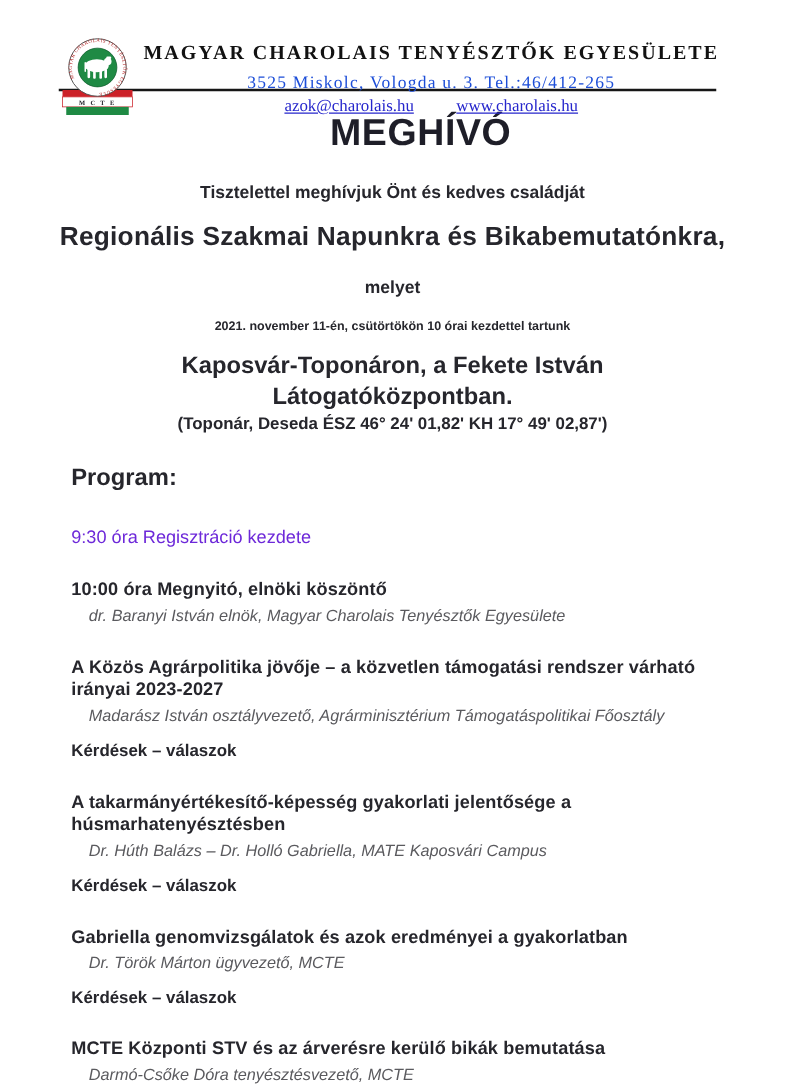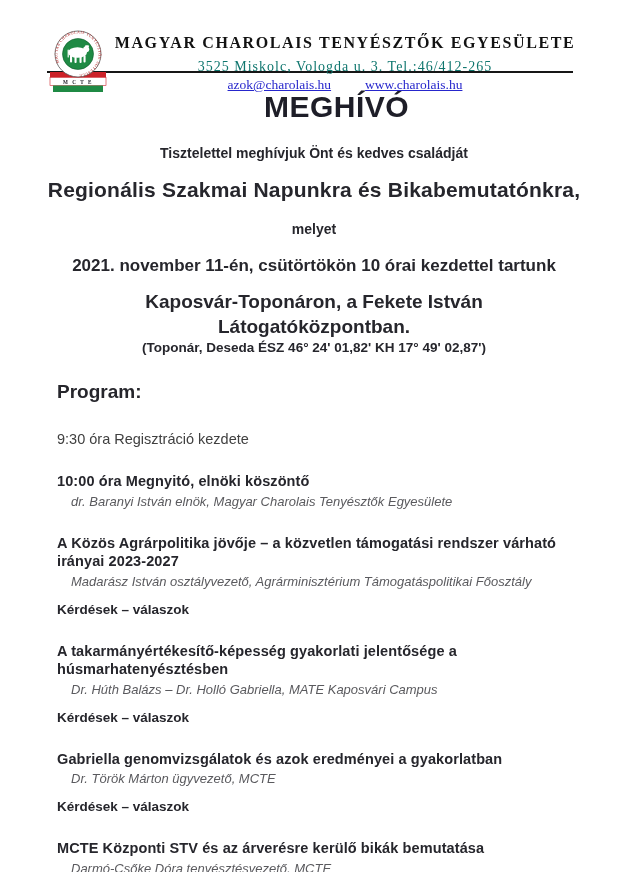--- a/index.html
+++ b/index.html
@@ -19,51 +19,51 @@
   .logo { position:absolute; left:48px; top:30px; width:60px; height:66px; }
   .header-text {
     margin-left:112px; width:466px; text-align:center;
     font-family:"Liberation Serif","DejaVu Serif",serif;
   }
   .org-name {
     font-size:16px; font-weight:bold; letter-spacing:1.6px;
     color:#121212; margin-top:4px;
   }
   .org-address {
-    font-size:14px; color:#0f766e; letter-spacing:1px; margin-top:7px;
+    font-size:14px; color:#1d4ed8; letter-spacing:1px; margin-top:7px;
   }
   .org-links { font-size:13.5px; margin-top:2px; }
   .org-links a { color:#2626cc; text-decoration:underline; }
   .org-links .link-gap { display:inline-block; width:34px; }
   .header-divider {
     border:none; border-top:2px solid #161616;
     margin:5px 55px 0 47px;
   }
 
   
   .invite { text-align:center; }
   .main-title {
     margin-top:17px;
     font-size:30px; font-weight:800; letter-spacing:0.5px;
     color:#1e1e28;
     margin-left:45px;
   }
   .greeting { margin-top:21px; font-size:14px; font-weight:bold; }
   .event-name { margin-top:17px; font-size:21px; font-weight:bold; letter-spacing:0.2px; }
   .connector { margin-top:19px; font-size:14px; font-weight:bold; }
-  .event-datetime { margin-top:19px; font-size:17px; font-weight:bold; }
+  .event-datetime { margin-top:19px; font-size:10px; font-weight:bold; }
   .event-location {
     margin-top:13px; font-size:19px; font-weight:bold; line-height:1.32;
   }
   .event-coords { margin-top:1px; font-size:13.5px; font-weight:bold; }
 
   
   .program { margin:26px 40px 0 57px; }
   .program-heading { font-size:19px; font-weight:bold; }
-  .plain-line { margin-top:28px; font-size:14.5px; color:#404040; }
+  .plain-line { margin-top:28px; font-size:14.5px; color:#6d28d9; }
   .session { margin-top:25px; }
   .session-title { font-size:14.5px; font-weight:bold; line-height:1.28; letter-spacing:0.1px; }
   .session-speaker {
     margin:3px 0 0 14px; font-size:13px; font-style:italic; color:#5a5a5e;
   }
   .session-qa { margin-top:13px; font-size:13.5px; font-weight:bold; }
 </style>
 </head>
 <body>
 

